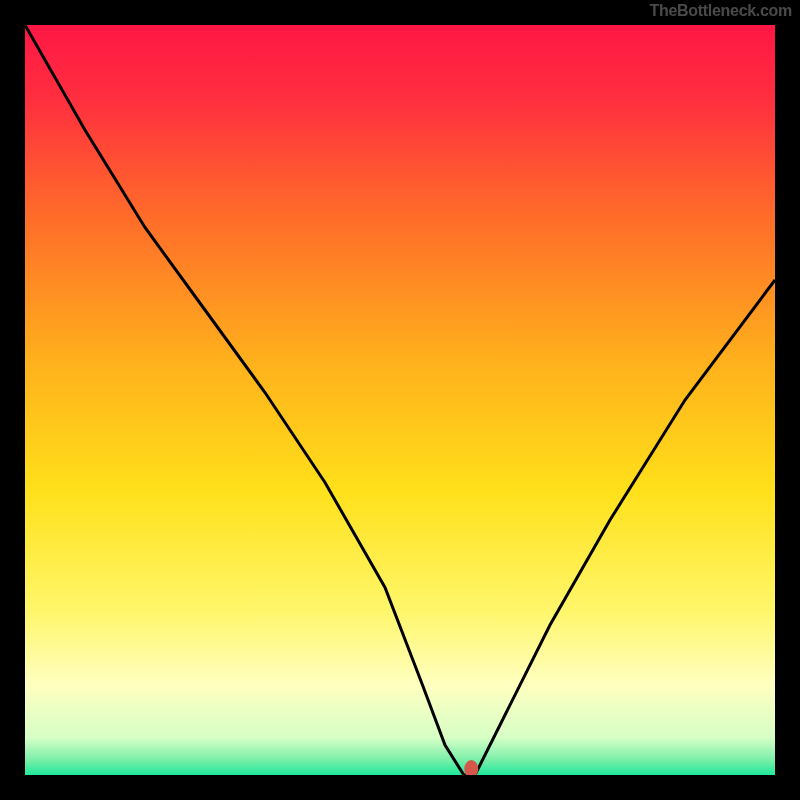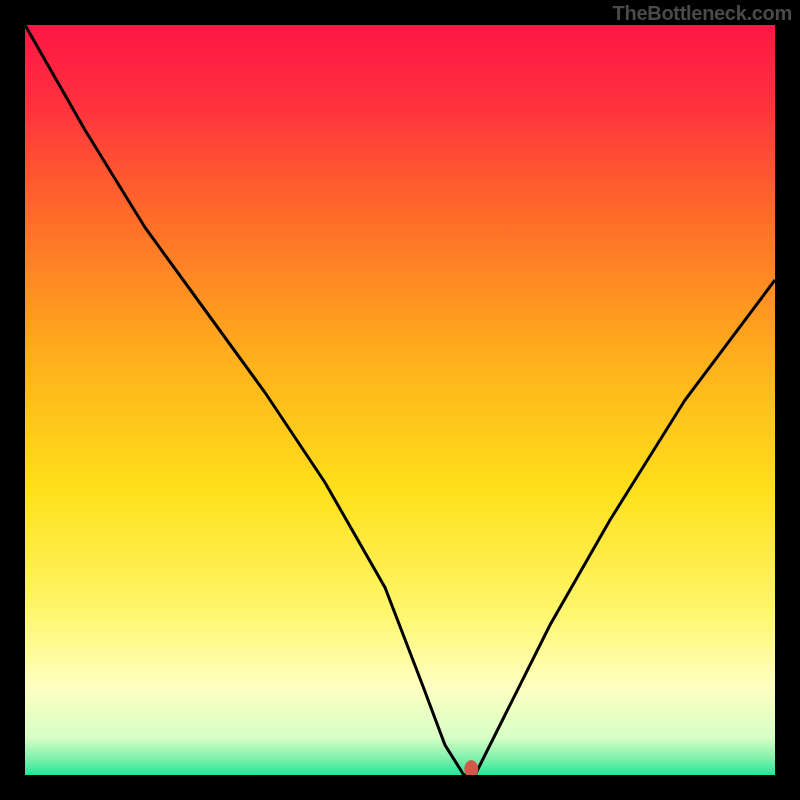--- a/index.html
+++ b/index.html
@@ -15,21 +15,21 @@
     width: 800px;
     height: 800px;
     background: #000;
   }
   .watermark {
     position: absolute;
     top: 2px;
     right: 8px;
     color: #4a4a4a;
     font-family: Arial, Helvetica, sans-serif;
-    font-size: 20px;
+    font-size: 16px;
     font-weight: bold;
     letter-spacing: -0.3px;
   }
   .plot {
     position: absolute;
     left: 25px;
     top: 25px;
     width: 750px;
     height: 750px;
   }

